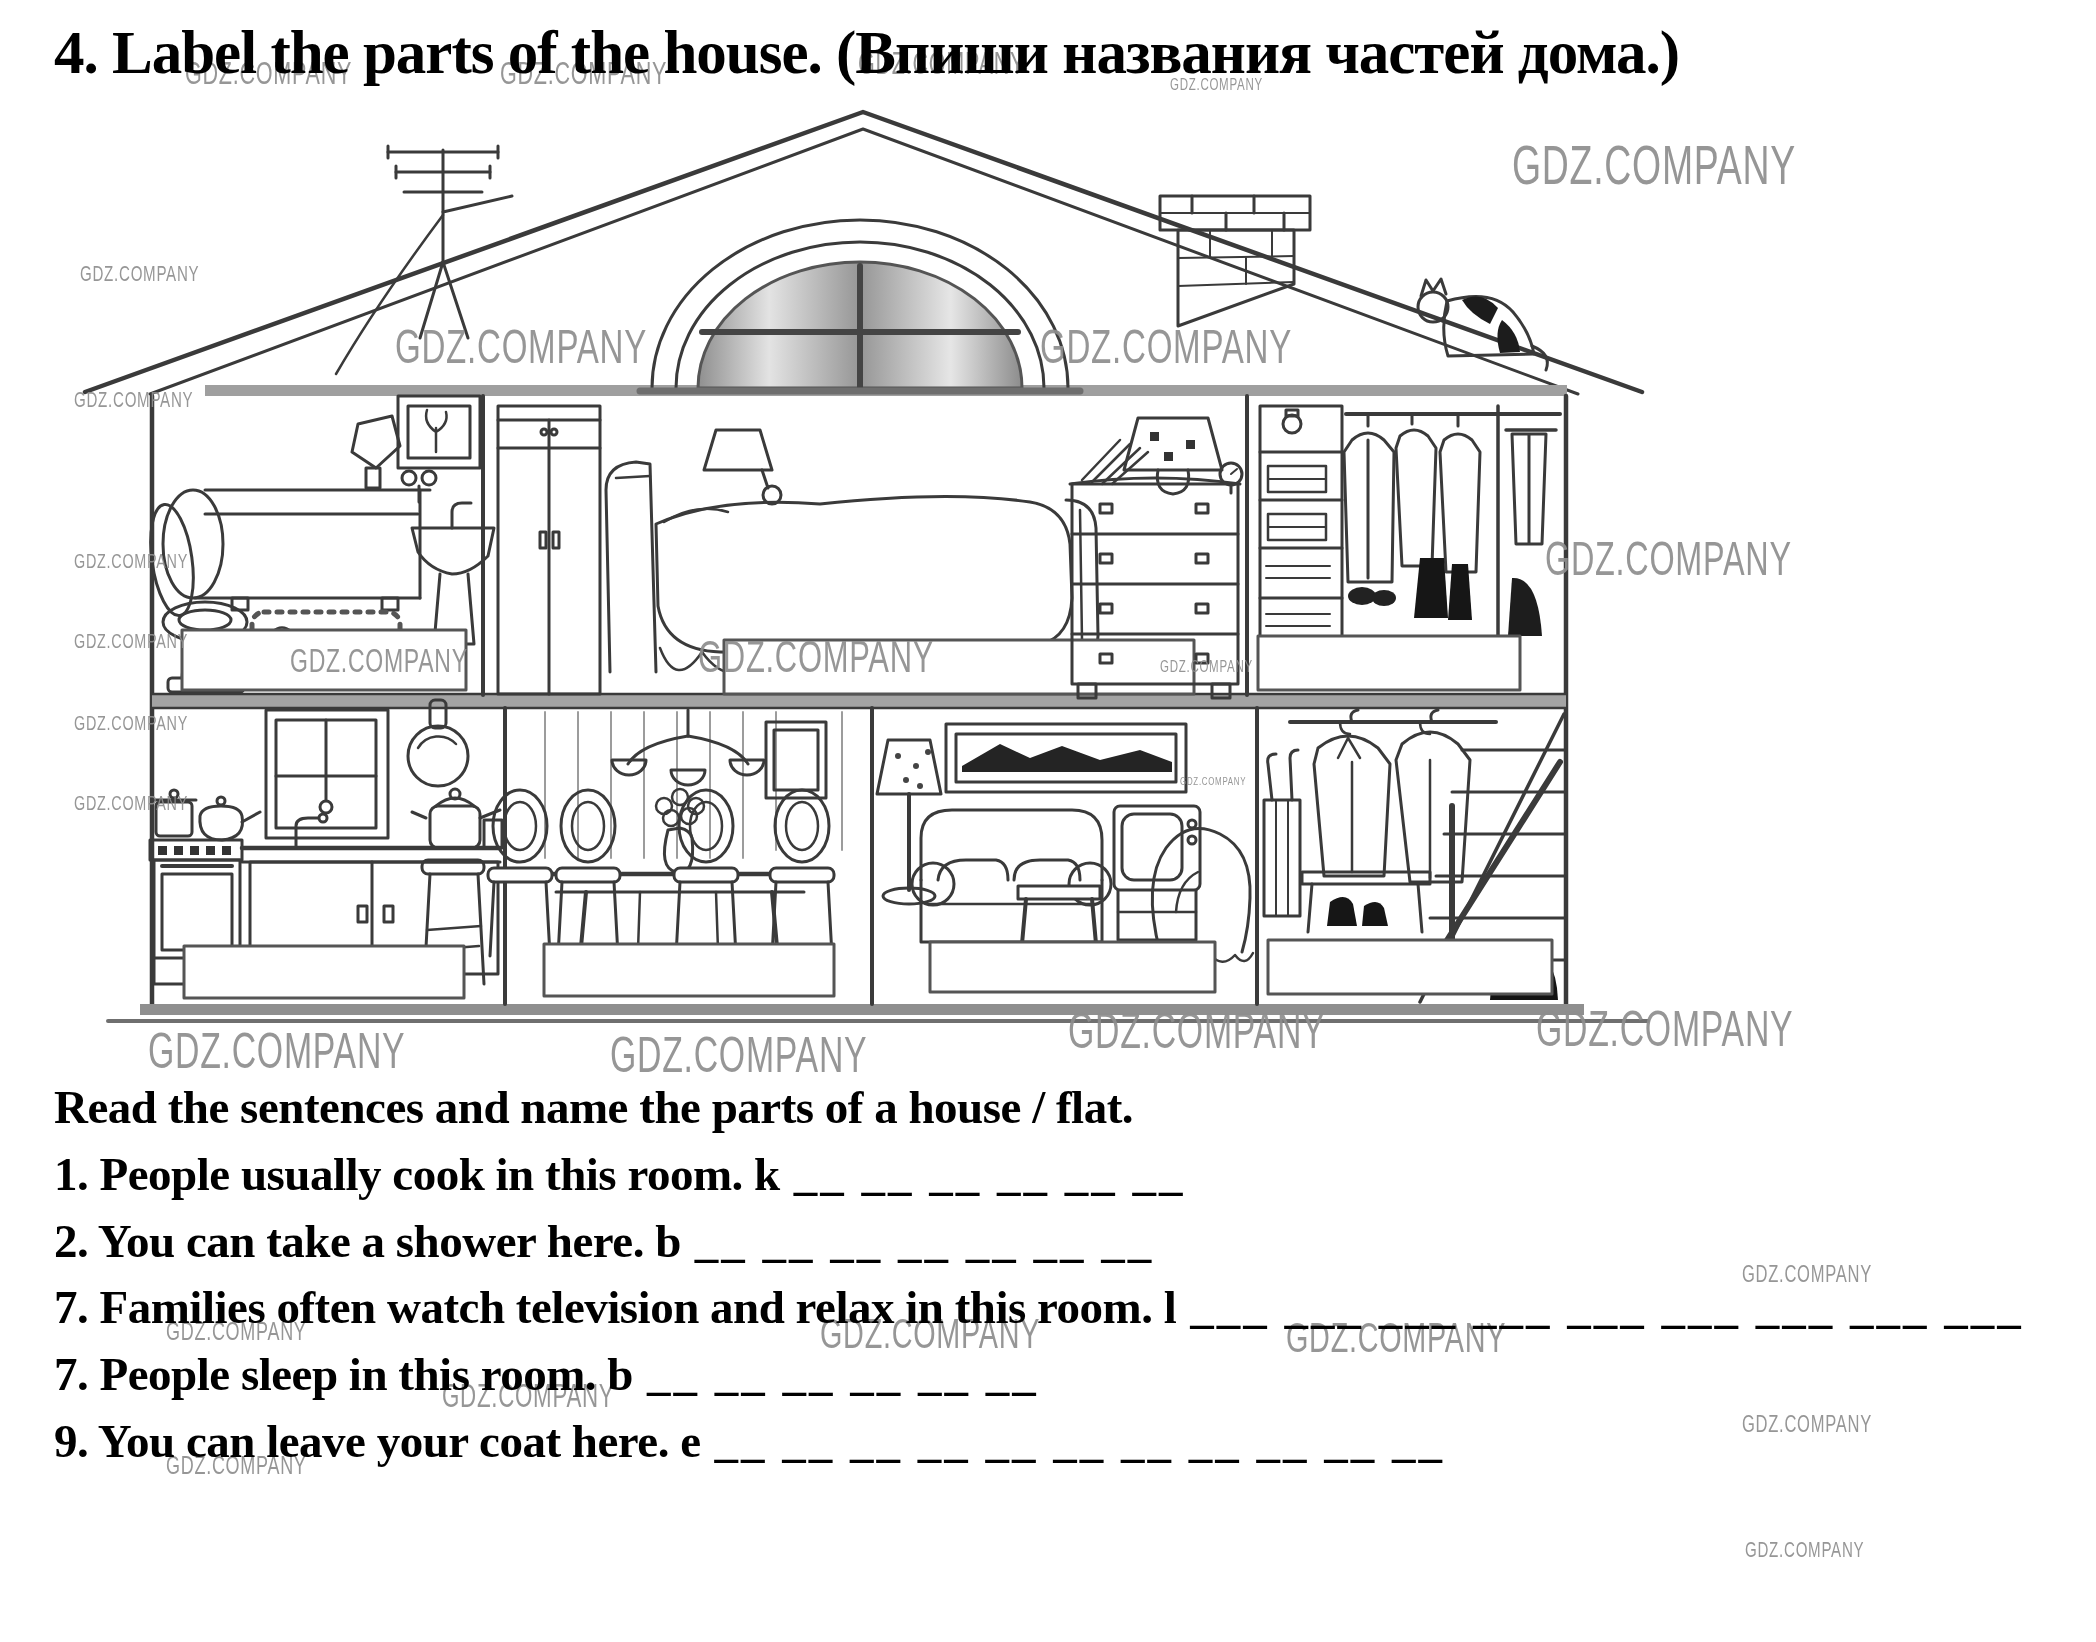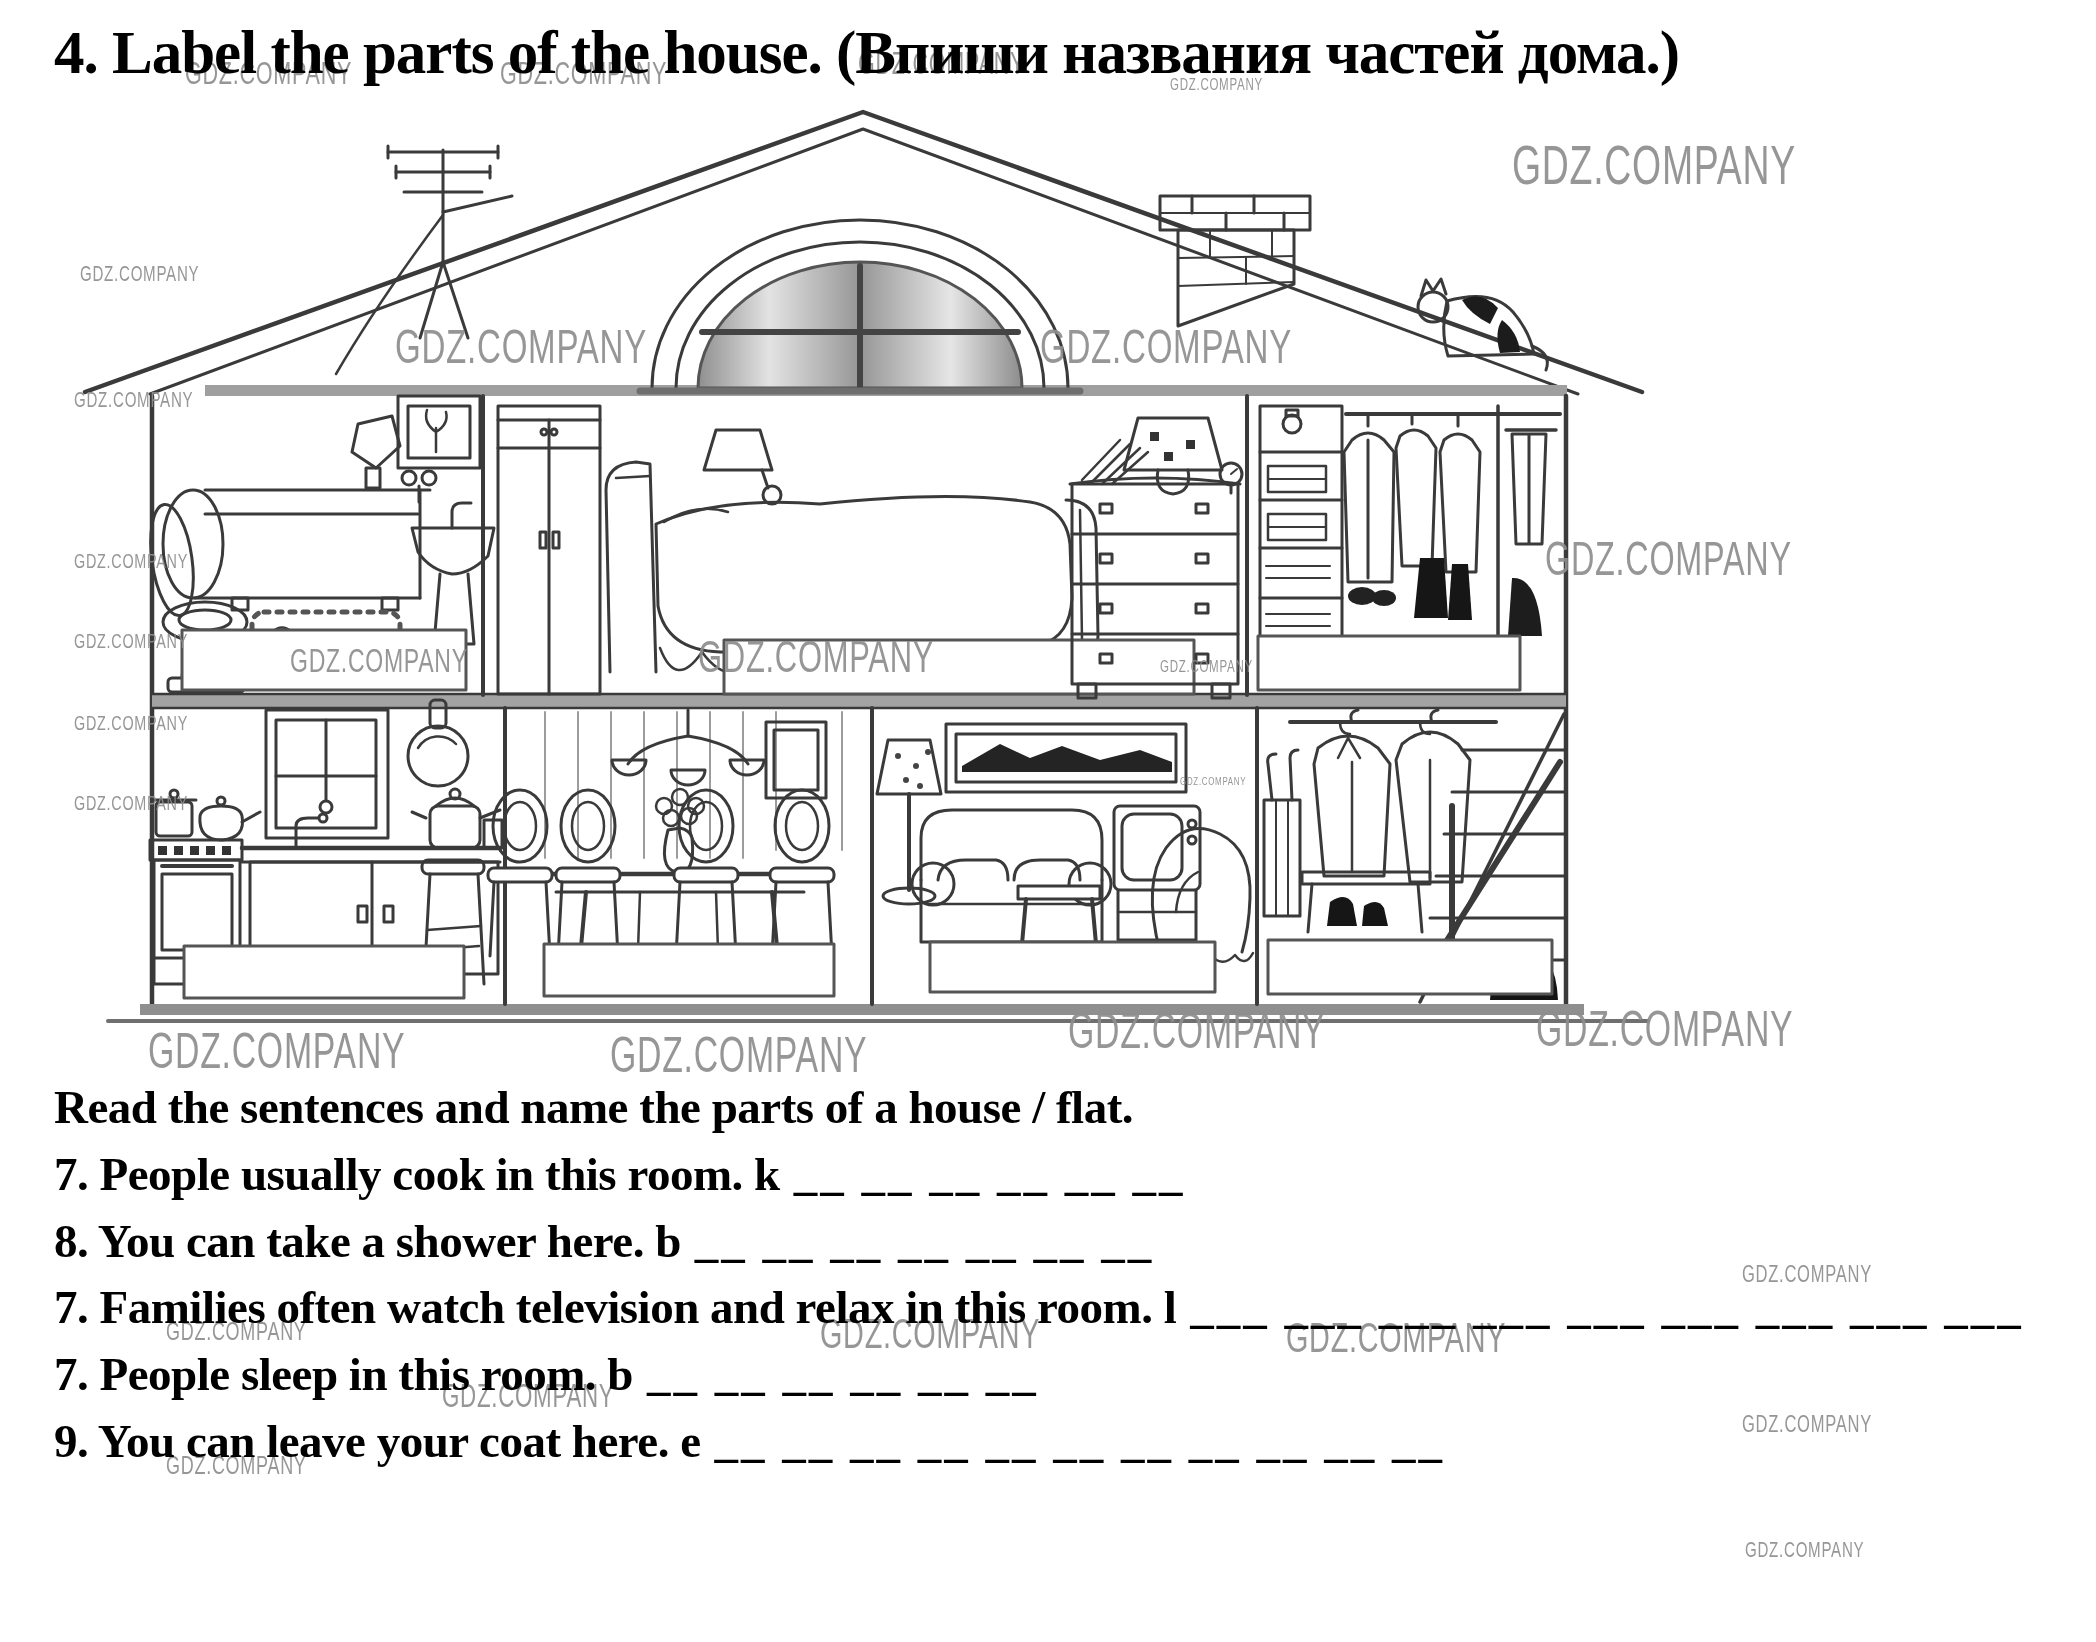--- a/index.html
+++ b/index.html
@@ -440,23 +440,23 @@
 
     <div class="wm" style="left: 1745px; top: 1538px; font-size: 21px;">GDZ.COMPANY</div>
   </div>
 
 <div class="title">4. Label the parts of the house. (Впиши названия частей дома.)</div>
 
 <div class="text-block">
   <div class="line">Read the sentences and name the parts of a house / flat.</div>
   <div>
 
-      <div class="line sentence"><span>7. People usually cook in this room. k</span><span class="blank">__ __ __ __ __ __</span></div>
-
-      <div class="line sentence"><span>8. You can take a shower here. b</span><span class="blank">__ __ __ __ __ __ __</span></div>
+      <div class="line sentence"><span>1. People usually cook in this room. k</span><span class="blank">__ __ __ __ __ __</span></div>
+
+      <div class="line sentence"><span>2. You can take a shower here. b</span><span class="blank">__ __ __ __ __ __ __</span></div>
 
       <div class="line sentence"><span>7. Families often watch television and relax in this room. l</span><span class="blank">___ ___ ___ ___ ___ ___ ___ ___ ___</span></div>
 
       <div class="line sentence"><span>7. People sleep in this room. b</span><span class="blank">__ __ __ __ __ __</span></div>
 
       <div class="line sentence"><span>9. You can leave your coat here. e</span><span class="blank">__ __ __ __ __ __ __ __ __ __ __</span></div>
 
 
     </div>
 </div>

